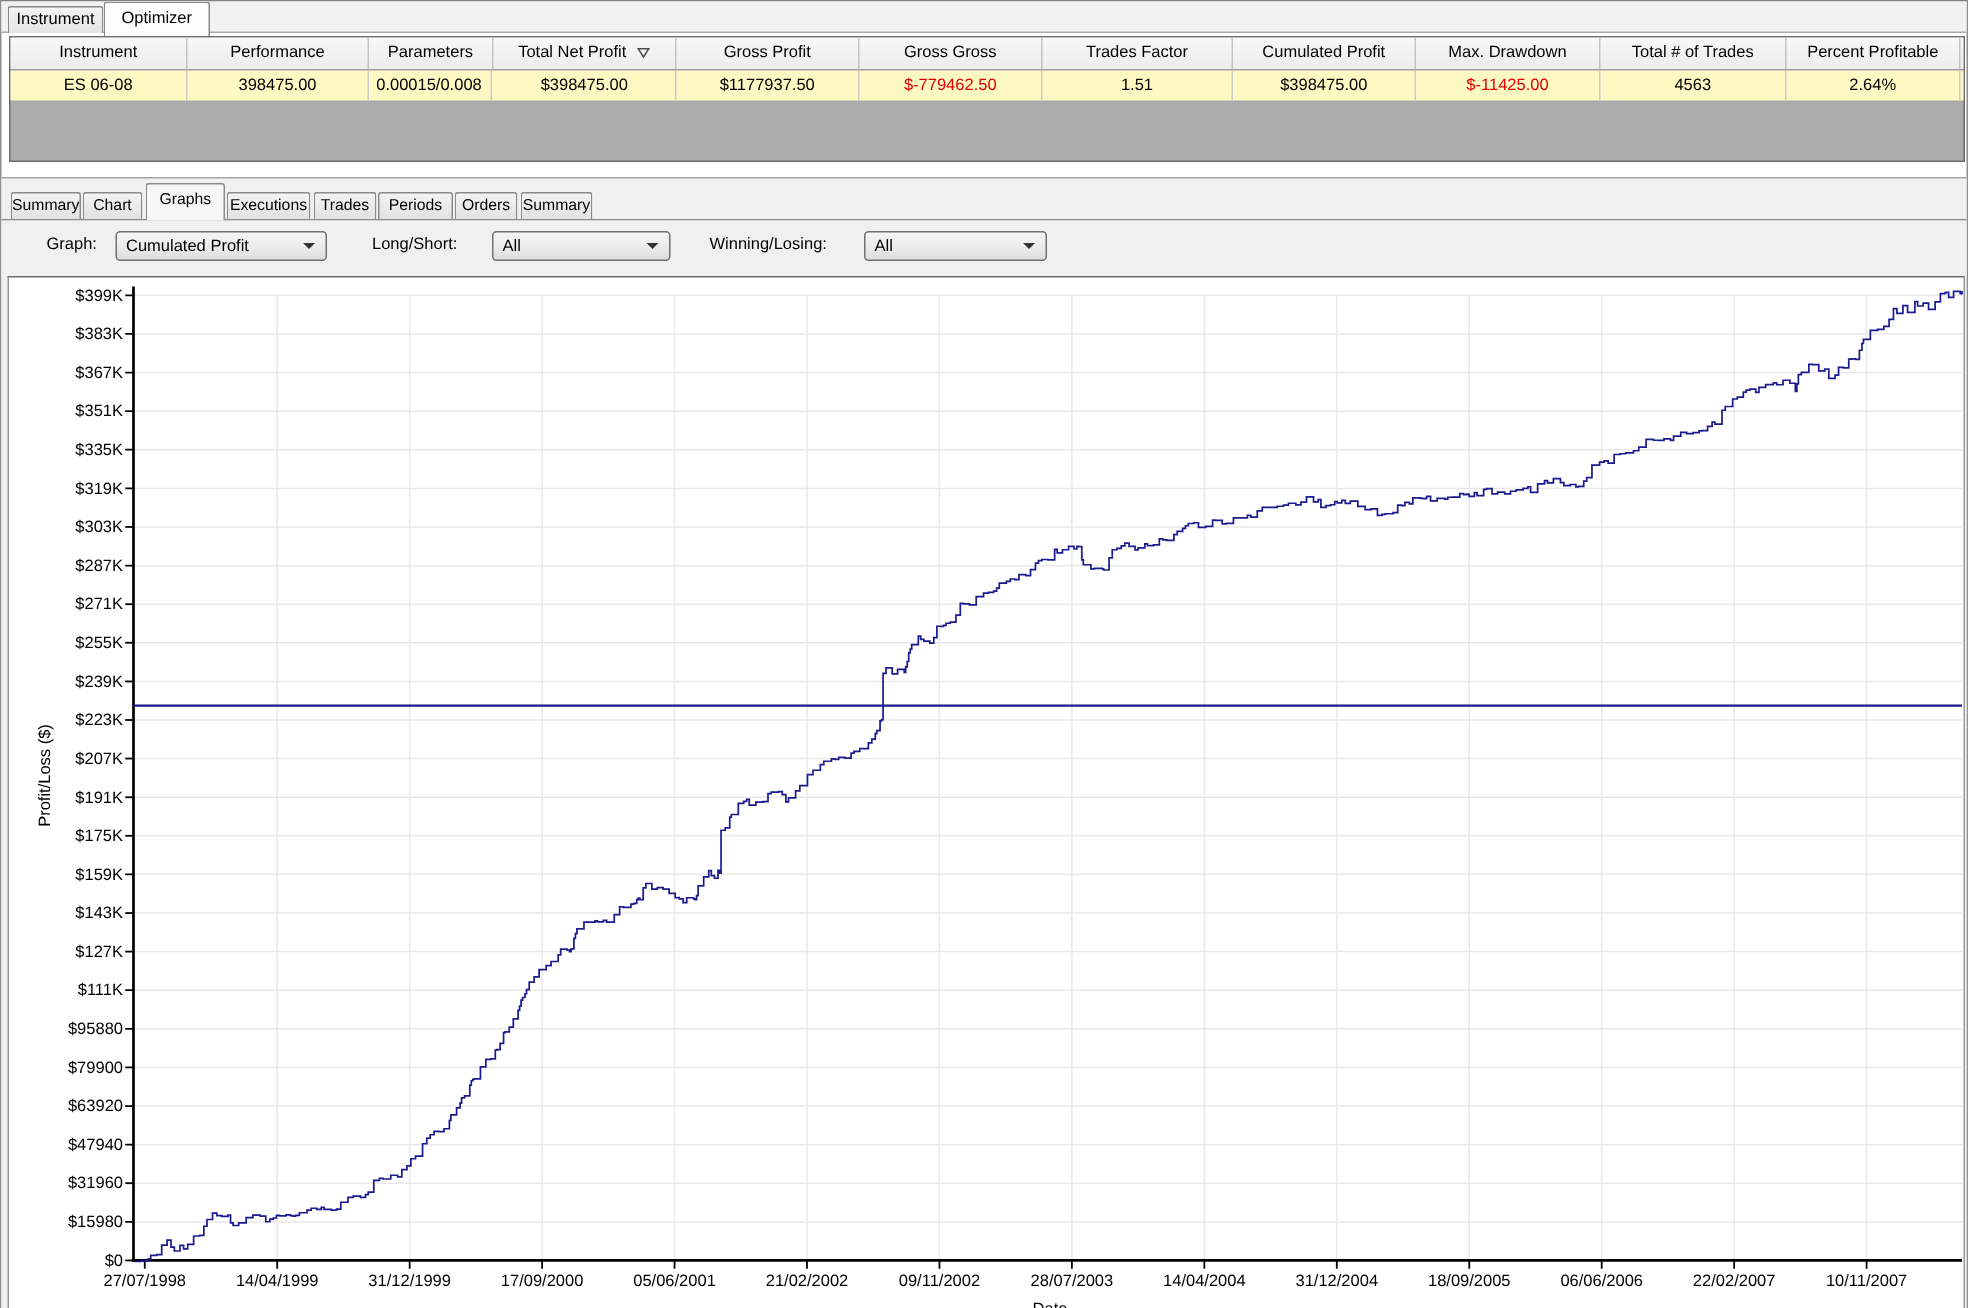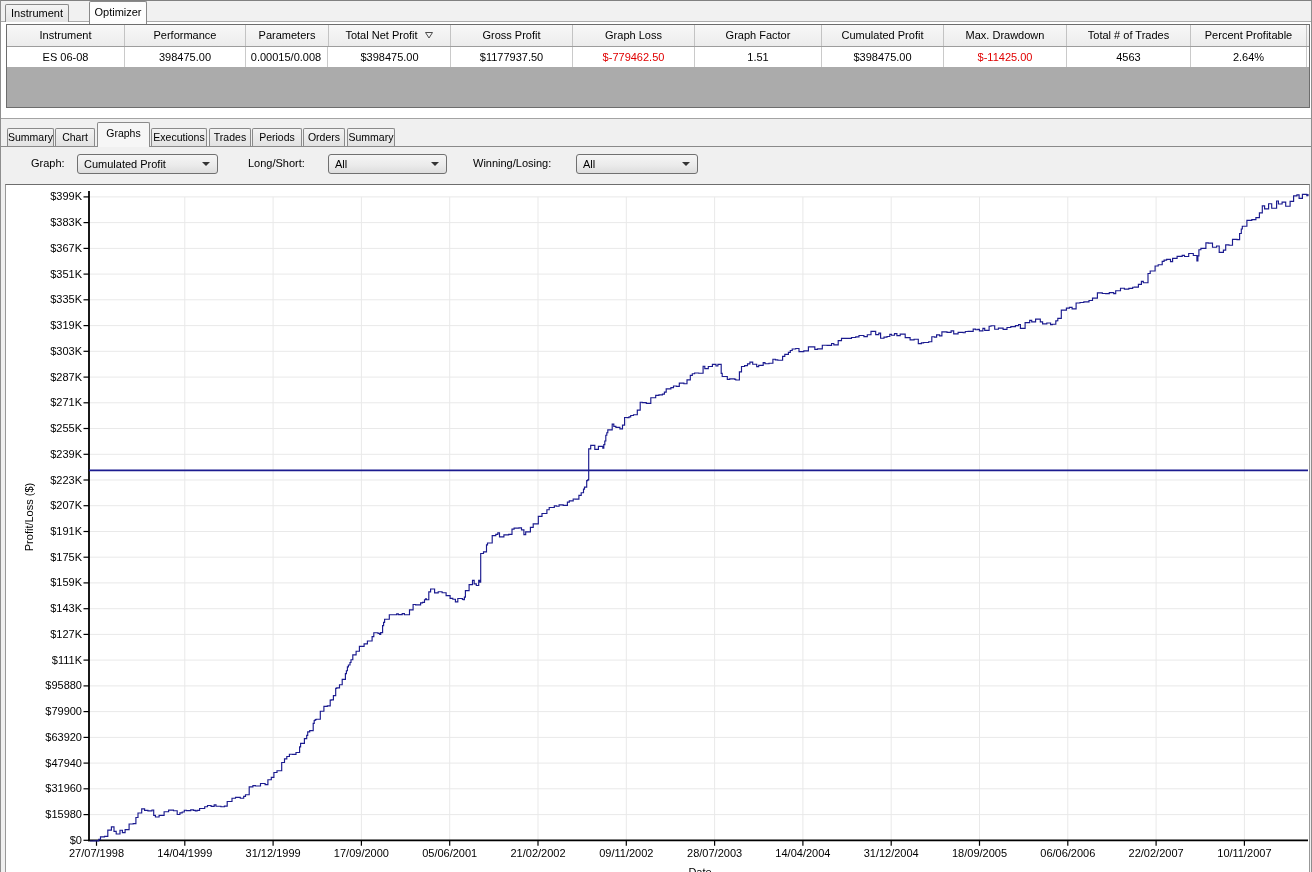--- a/index.html
+++ b/index.html
@@ -5,27 +5,27 @@
   font-family:"Liberation Sans", sans-serif; font-size:11px; color:#000; position:relative; }
 .abs { position:absolute; }
 #frame { left:0; top:0; width:1312px; height:872px; border-top:1px solid #818181;
   border-left:1px solid #8e8e8e; border-right:1px solid #8e8e8e; }
 #strip1 { left:1px; top:1px; width:1310px; height:21px; background:#f1f1f1;
   border-bottom:1px solid #ababab; }
 .tab1 { position:absolute; text-align:center; border:1px solid #898989;
   border-bottom:none; border-radius:2px 2px 0 0; }
 #tabInstr { left:4px; top:3px; width:64px; height:18px; line-height:17px;
   background:linear-gradient(#f4f4f4,#e4e4e4); }
-#tabOpt { left:68px; top:0px; width:58px; height:23px; line-height:21px;
-  background:#fdfdfd; z-index:2;margin-left:20px; }
+#tabOpt { left:68px; top:0px; width:71px; height:23px; line-height:21px;
+  background:#fdfdfd; z-index:2; }
 #grid { left:6px; top:24px; width:1304px; height:84px; background:#ababab;
   border:1px solid #6d6d6d; }
 #ghead { position:absolute; left:0; top:0; width:1302px; height:22px;
   background:linear-gradient(#f8f8f8,#ececec); border-bottom:1px solid #9d9d9d; }
-#grow { position:absolute; left:0; top:22px; width:1302px; height:20px; background:#ffffff; }
+#grow { position:absolute; left:0; top:22px; width:1302px; height:20px; background:#fef9c3; }
 .hc { position:absolute; top:0; height:21px; line-height:21px; text-align:left;
   border-right:1px solid #c3c3c3; display:flex; align-items:center; justify-content:center; }
 .dc { position:absolute; top:0; height:20px; line-height:20px; text-align:center;
   border-right:1px solid #cacaca; }
 .red { color:#e00000; }
 #panel2 { left:1px; top:118px; width:1310px; height:754px; background:#f0f0f0;
   border-top:1px solid #a3a3a3; }
 .tab2 { position:absolute; top:9px; height:18px; line-height:17px; text-align:center; font-size:10.5px;
   background:linear-gradient(#f3f3f3,#e2e2e2); border:1px solid #8a8a8a;
   border-bottom:none; border-radius:2px 2px 0 0; z-index:1; }
@@ -51,22 +51,22 @@
 </div>
 <div id="grid" class="abs">
   <div id="ghead">
       <div class="hc" style="left:0px;width:118px">Instrument</div>
 <div class="hc" style="left:118px;width:121px">Performance</div>
 <div class="hc" style="left:239px;width:83px">Parameters</div>
 <div class="hc" style="left:322px;width:122px">Total Net Profit<svg width="10" height="9" style="margin-left:6px" viewBox="0 0 10 9">
           <path d="M1.5 1.5 L8.5 1.5 L5 7 Z" fill="none" stroke="#4d4d4d" stroke-width="1"></path>
         </svg></div>
 <div class="hc" style="left:444px;width:122px">Gross Profit</div>
-<div class="hc" style="left:566px;width:122px">Graph Loss</div>
-<div class="hc" style="left:688px;width:127px">Graph Factor</div>
+<div class="hc" style="left:566px;width:122px">Gross Gross</div>
+<div class="hc" style="left:688px;width:127px">Trades Factor</div>
 <div class="hc" style="left:815px;width:122px">Cumulated Profit</div>
 <div class="hc" style="left:937px;width:123px">Max. Drawdown</div>
 <div class="hc" style="left:1060px;width:124px">Total # of Trades</div>
 <div class="hc" style="left:1184px;width:116px">Percent Profitable</div>
     </div>
   <div id="grow">
       <div class="dc" style="left:0px;width:118px">ES 06-08</div>
 <div class="dc" style="left:118px;width:121px">398475.00</div>
 <div class="dc" style="left:238px;width:83px">0.00015/0.008</div>
 <div class="dc" style="left:322px;width:122px">$398475.00</div>

